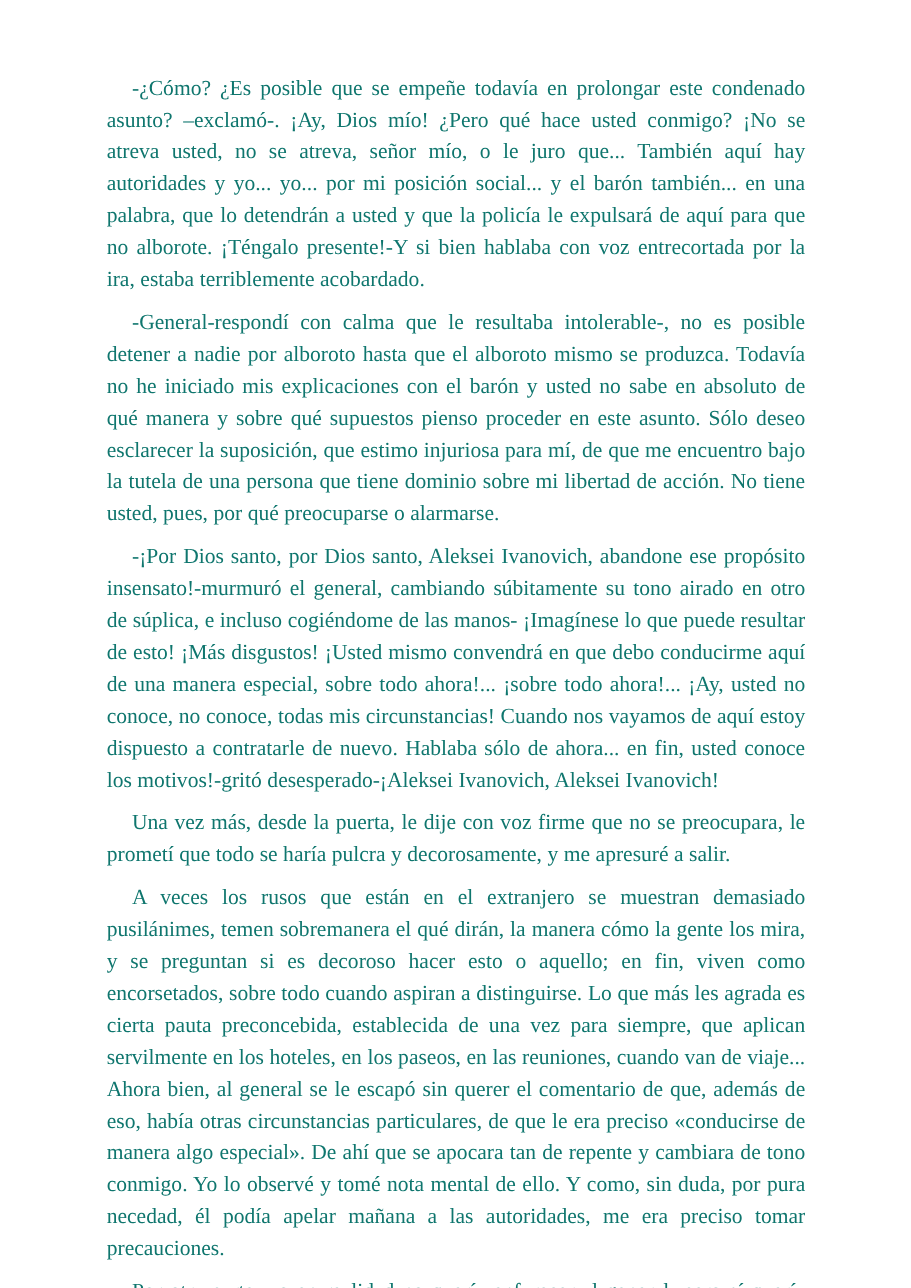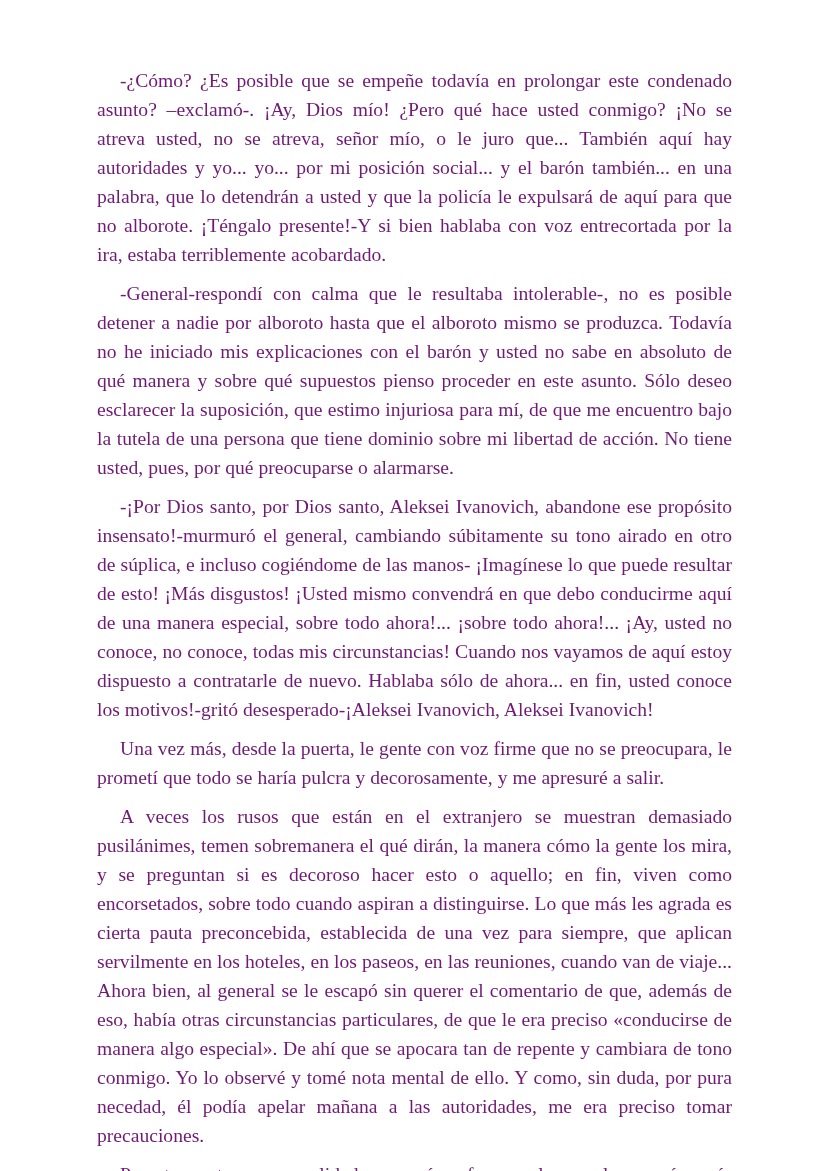--- a/index.html
+++ b/index.html
@@ -25,35 +25,35 @@
     left: 97px;
     top: 66px;
     width: 635px;
   }
   .para {
     margin: 0 0 10px 0;
     text-indent: 23px;
     text-align: justify;
     font-size: 19.6px;
     line-height: 29px;
-    color: #701a75;
+    color: #0f766e;
     font-family: "Liberation Serif", "DejaVu Serif", serif;
     hyphens: none;
     -webkit-hyphens: none;
     word-spacing: 0.1px;
   }
   .para:last-child {
     margin-bottom: 0;
   }
 </style>
 </head>
 <body>
 
 <div class="page">
   <div class="text-column">
     <p class="para">-¿Cómo? ¿Es posible que se empeñe todavía en prolongar este condenado asunto? –exclamó-. ¡Ay, Dios mío! ¿Pero qué hace usted conmigo? ¡No se atreva usted, no se atreva, señor mío, o le juro que... También aquí hay autoridades y yo... yo... por mi posición social... y el barón también... en una palabra, que lo detendrán a usted y que la policía le expulsará de aquí para que no alborote. ¡Téngalo presente!-Y si bien hablaba con voz entrecortada por la ira, estaba terriblemente acobardado.</p>
     <p class="para">-General-respondí con calma que le resultaba intolerable-, no es posible detener a nadie por alboroto hasta que el alboroto mismo se produzca. Todavía no he iniciado mis explicaciones con el barón y usted no sabe en absoluto de qué manera y sobre qué supuestos pienso proceder en este asunto. Sólo deseo esclarecer la suposición, que estimo injuriosa para mí, de que me encuentro bajo la tutela de una persona que tiene dominio sobre mi libertad de acción. No tiene usted, pues, por qué preocuparse o alarmarse.</p>
     <p class="para">-¡Por Dios santo, por Dios santo, Aleksei Ivanovich, abandone ese propósito insensato!-murmuró el general, cambiando súbitamente su tono airado en otro de súplica, e incluso cogiéndome de las manos- ¡Imagínese lo que puede resultar de esto! ¡Más disgustos! ¡Usted mismo convendrá en que debo conducirme aquí de una manera especial, sobre todo ahora!... ¡sobre todo ahora!... ¡Ay, usted no conoce, no conoce, todas mis circunstancias! Cuando nos vayamos de aquí estoy dispuesto a contratarle de nuevo. Hablaba sólo de ahora... en fin, usted conoce los motivos!-gritó desesperado-¡Aleksei Ivanovich, Aleksei Ivanovich!</p>
-    <p class="para">Una vez más, desde la puerta, le gente con voz firme que no se preocupara, le prometí que todo se haría pulcra y decorosamente, y me apresuré a salir.</p>
+    <p class="para">Una vez más, desde la puerta, le dije con voz firme que no se preocupara, le prometí que todo se haría pulcra y decorosamente, y me apresuré a salir.</p>
     <p class="para">A veces los rusos que están en el extranjero se muestran demasiado pusilánimes, temen sobremanera el qué dirán, la manera cómo la gente los mira, y se preguntan si es decoroso hacer esto o aquello; en fin, viven como encorsetados, sobre todo cuando aspiran a distinguirse. Lo que más les agrada es cierta pauta preconcebida, establecida de una vez para siempre, que aplican servilmente en los hoteles, en los paseos, en las reuniones, cuando van de viaje... Ahora bien, al general se le escapó sin querer el comentario de que, además de eso, había otras circunstancias particulares, de que le era preciso «conducirse de manera algo especial». De ahí que se apocara tan de repente y cambiara de tono conmigo. Yo lo observé y tomé nota mental de ello. Y como, sin duda, por pura necedad, él podía apelar mañana a las autoridades, me era preciso tomar precauciones.</p>
     <p class="para">Por otra parte, yo en realidad no quería enfurecer al general; pero sí quería enfurecer a Polina. Polina me había tratado tan cruelmente, me había puesto en situación tan estúpida que quería obligarla a que me pidiera ella misma que</p>
   </div>
 </div>
 
 </body></html>

